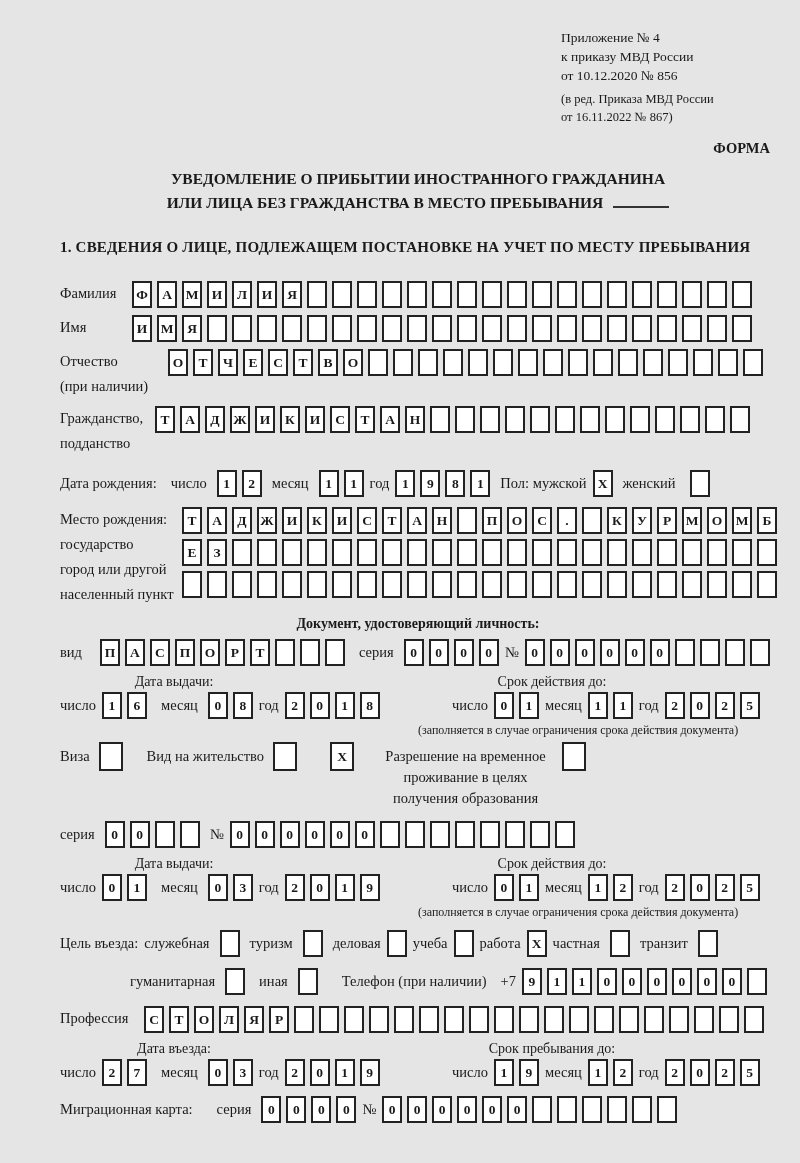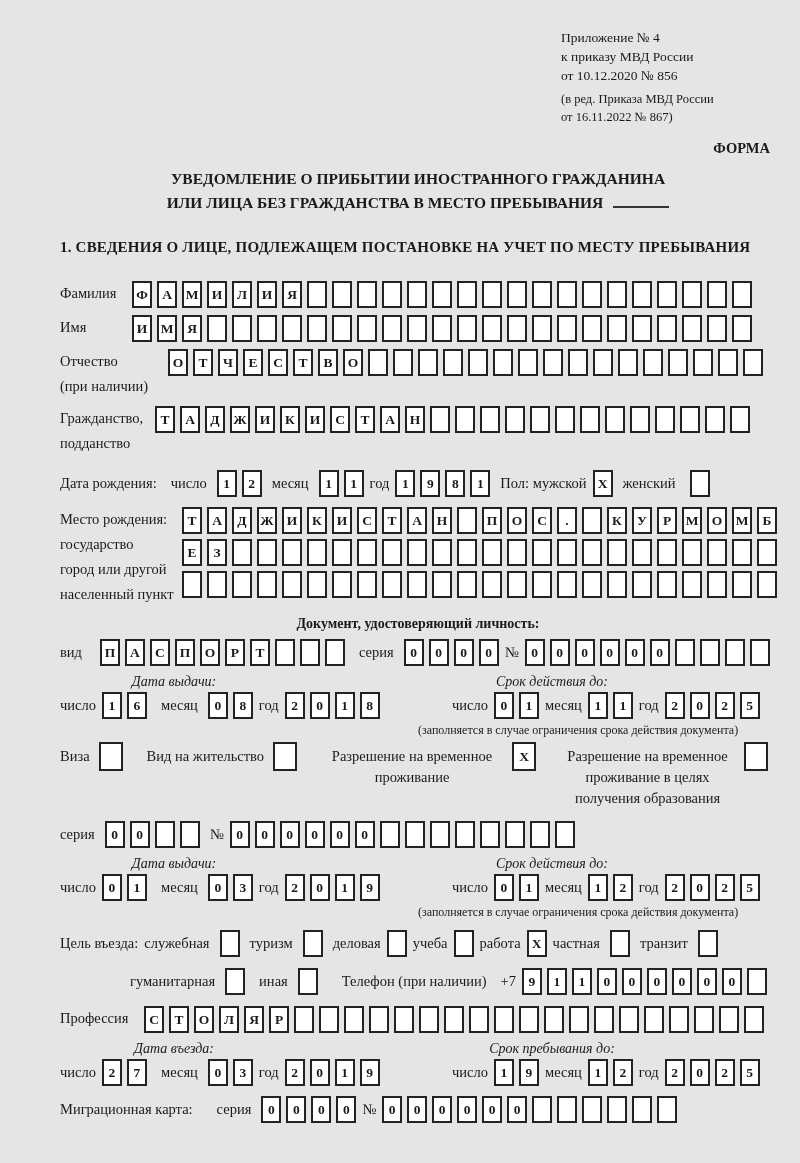--- a/index.html
+++ b/index.html
@@ -36,21 +36,21 @@
   .w-cit { width:95px; }
   .w-bp { width:122px; }
   .rows-col .boxes { display:flex; margin-bottom:5px; }
   .inline-row { display:flex; align-items:center; margin-top:7px;font-family:Liberation Serif, serif; }
   .sp6{width:6px;} .sp10{width:10px;} .sp14{width:14px;} .sp18{width:18px;} .sp24{width:24px;}
   .spacer { flex:0 0 auto; }
   .doc-heading { text-align:center; font-weight:bold; font-size:14px; margin-top:9px; }
   
   .dates-pair { display:flex; margin-top:8px; }
   .dates-col { width:50%; }
-  .dates-heading { font-size:14px; text-align:center; padding-right:130px;font-style:italic; }
+  .dates-heading { font-size:14px; text-align:center; padding-right:130px; }
   .dates-col.right .dates-heading { padding-right:90px; }
   .date-line { display:flex; align-items:center; margin-top:2px; }
   .dates-col.right .date-line { padding-left:34px; }
   .note { font-size:12px; margin-top:4px; white-space:nowrap; }
   
   .intro { font-size:14.5px; margin-top:9px; line-height:24px; }
   .options-row { display:flex; align-items:flex-start; margin-top:4px; }
   .opt { display:flex; align-items:flex-start; }
   .opt .olbl { font-size:14.5px; line-height:29px; }
   .opt .olbl.center { text-align:center; line-height:21px; padding-top:4px; }
@@ -452,21 +452,20 @@
     </div>
     <span class="spacer sp24"></span>
     <div class="opt">
       <span class="olbl">Вид на жительство</span>
       <span class="boxes mark">
           <span class="cell"></span>
         </span>
     </div>
     <span class="spacer sp24"></span>
     <div class="opt">
-      <span class="olbl center wrap2">Разрешение на временное проживание</span>
       <span class="boxes mark">
           <span class="cell">X</span>
         </span>
     </div>
     <span class="spacer sp24"></span>
     <div class="opt">
       <span class="olbl center wrap3">Разрешение на временное проживание в целях получения образования</span>
       <span class="boxes mark">
           <span class="cell"></span>
         </span>

